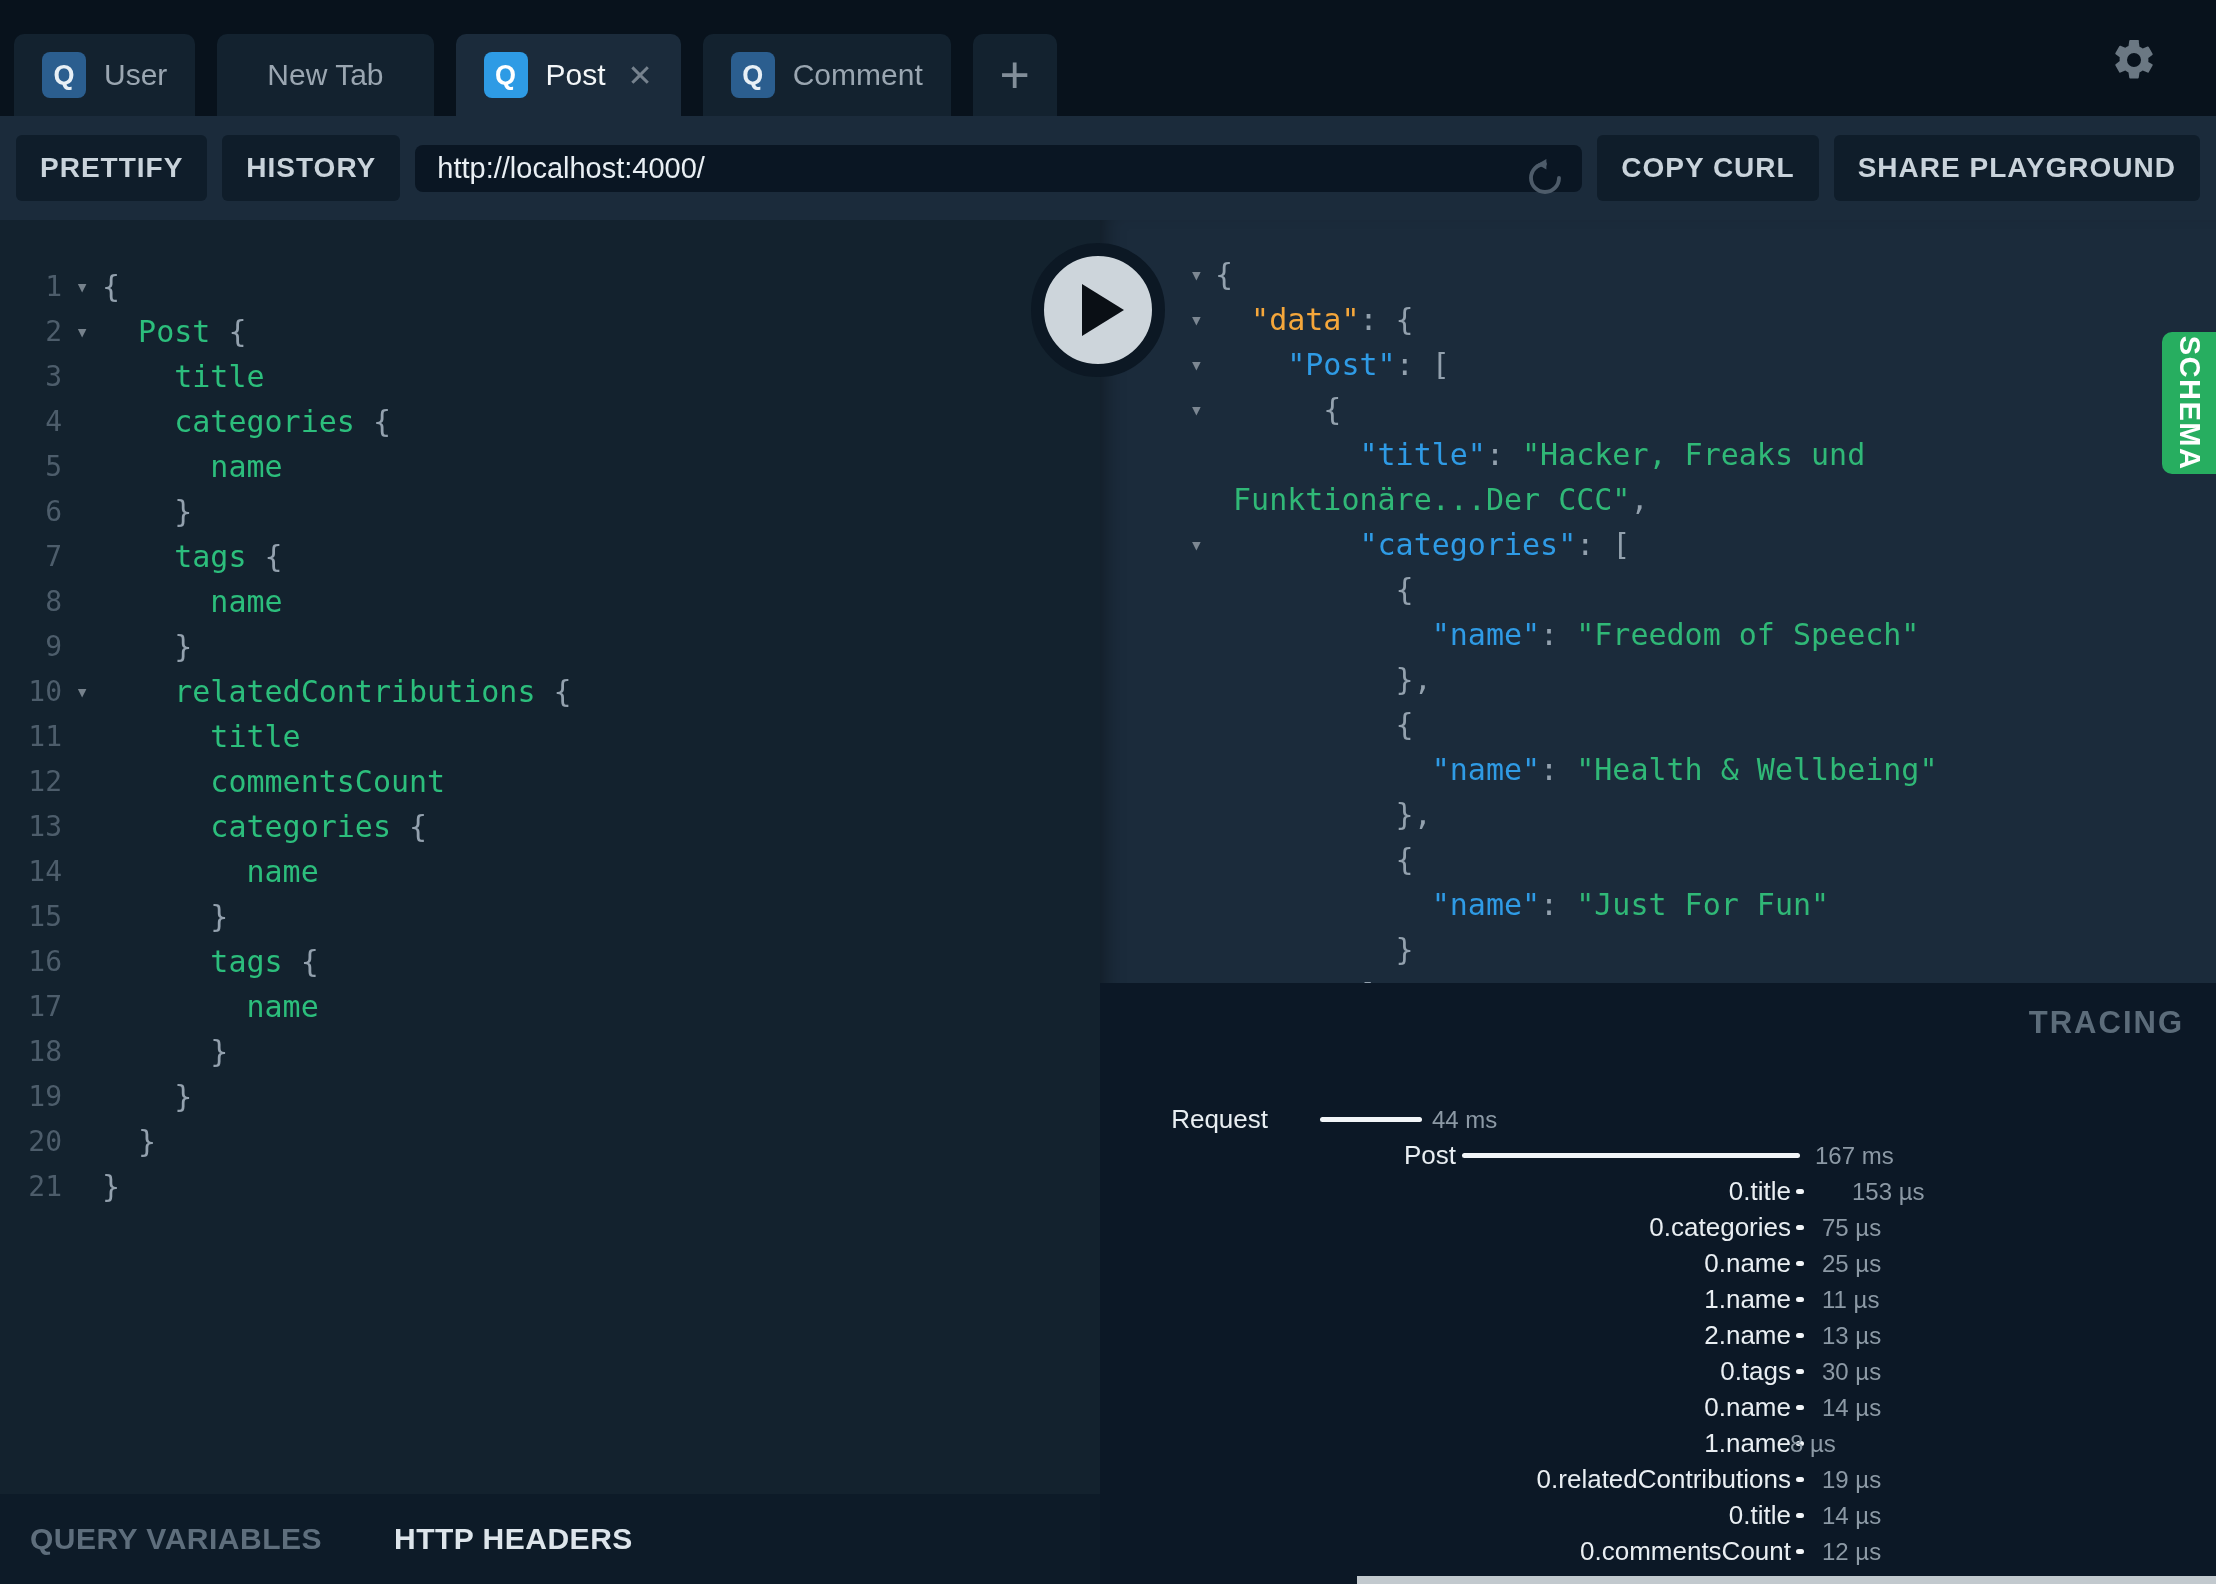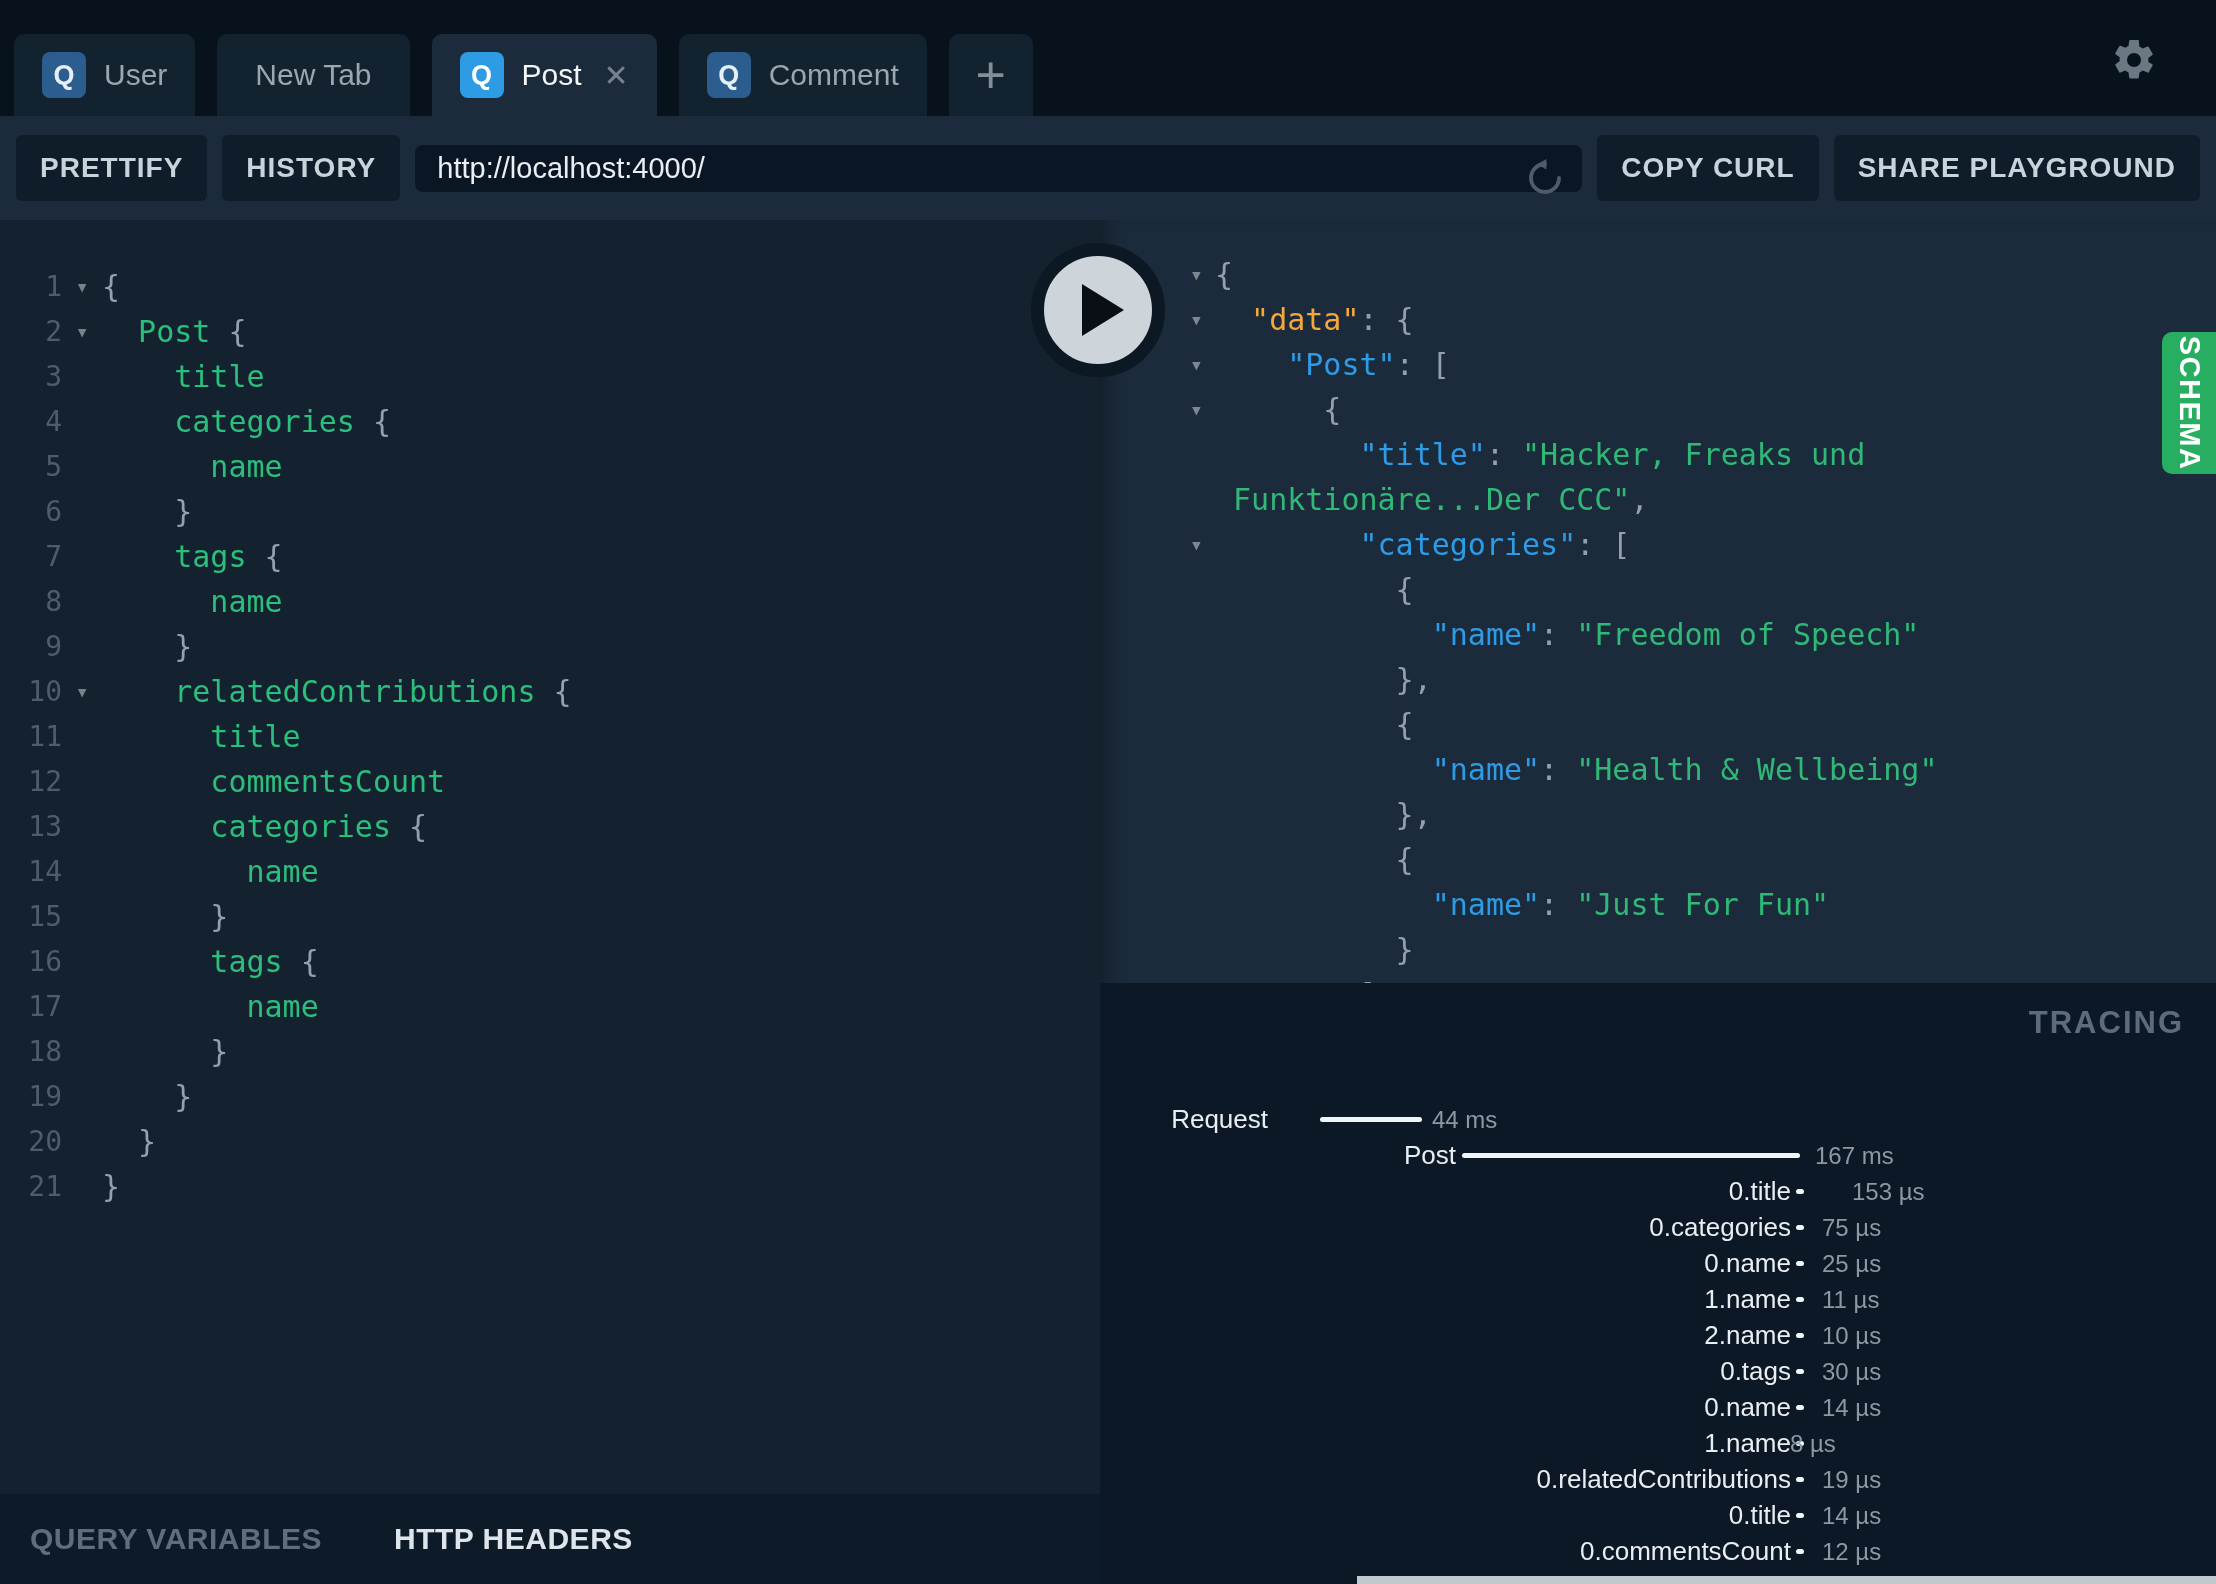--- a/index.html
+++ b/index.html
@@ -11,21 +11,21 @@
   
   .tabbar {
     position:absolute; top:0; left:0; right:0; height:116px;
     background:#08121C; display:flex; align-items:flex-end; padding-left:14px;
   }
   .tab {
     height:82px; display:flex; align-items:center; padding:0 28px;
     margin-right:22px; border-radius:10px 10px 0 0; background:#13222F;
     color:#9AA6B1; font-size:30px; cursor:pointer; flex:none;
   }
-  .tab.no-badge { padding:0 38px; }
+  .tab.no-badge { padding:0 50px; }
   .tab.active { background:#1B2B3B; color:#F3F6F8; height:82px; }
   .qbadge {
     width:44px; height:46px; border-radius:8px; background:#2B5E8F;
     color:#E8F0F6; font-weight:bold; font-size:27px;
     display:flex; align-items:center; justify-content:center; margin-right:18px; flex:none;
   }
   .tab.active .qbadge { background:#2E9BE5; color:#FFFFFF; }
   .tab-close { margin-left:22px; color:#76828E; font-size:30px; }
   .plus-tab {
     width:84px; height:82px; border-radius:10px 10px 0 0; background:#13222F;
@@ -388,21 +388,21 @@
               <span class="t-time" style="left: 722px;">25 µs</span>
             </div>
             <div class="trace-row">
               <span class="t-label" style="width: 678px;">1.name</span>
               <div class="t-bar" style="left: 696px; width: 8px;"></div>
               <span class="t-time" style="left: 722px;">11 µs</span>
             </div>
             <div class="trace-row">
               <span class="t-label" style="width: 678px;">2.name</span>
               <div class="t-bar" style="left: 696px; width: 8px;"></div>
-              <span class="t-time" style="left: 722px;">10 µs</span>
+              <span class="t-time" style="left: 722px;">13 µs</span>
             </div>
             <div class="trace-row">
               <span class="t-label" style="width: 678px;">0.tags</span>
               <div class="t-bar" style="left: 696px; width: 8px;"></div>
               <span class="t-time" style="left: 722px;">30 µs</span>
             </div>
             <div class="trace-row">
               <span class="t-label" style="width: 678px;">0.name</span>
               <div class="t-bar" style="left: 696px; width: 8px;"></div>
               <span class="t-time" style="left: 722px;">14 µs</span>

